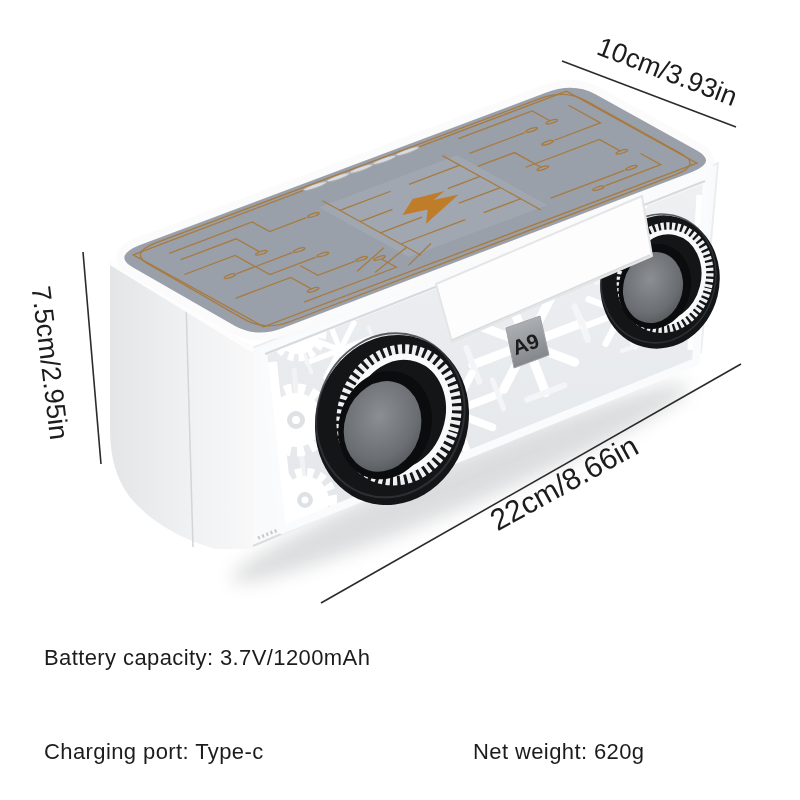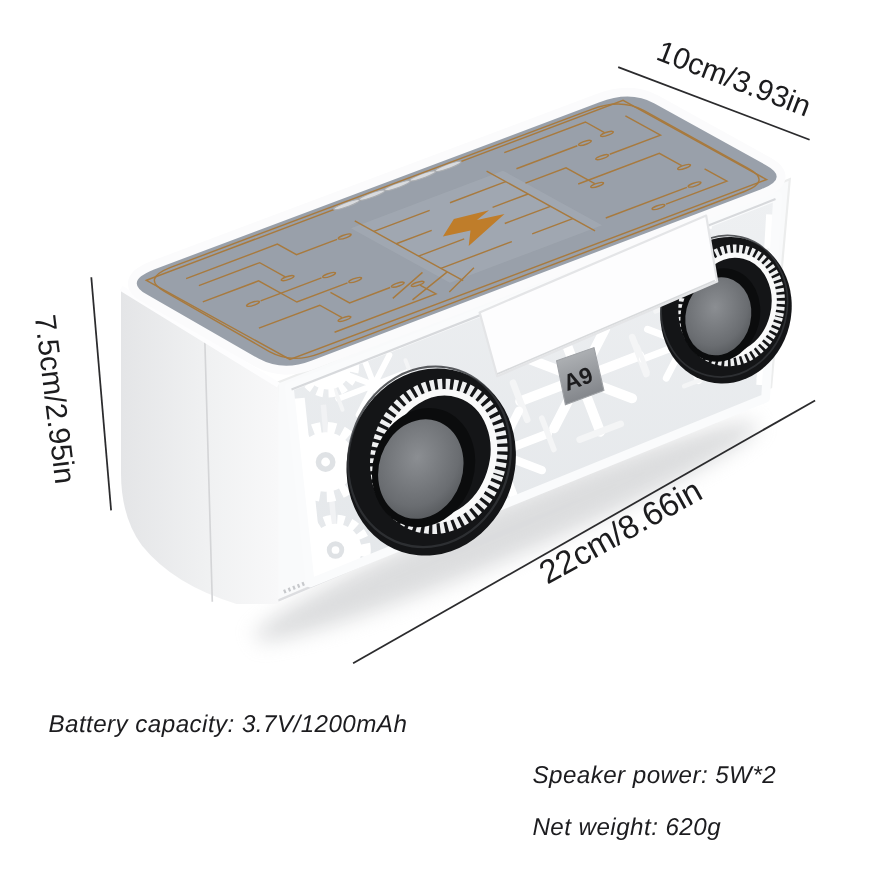--- a/index.html
+++ b/index.html
@@ -11,21 +11,20 @@
   .canvas svg{position:absolute;left:0;top:0;}
   .dim-text{
     font-family:"Liberation Sans", sans-serif;
     fill:#1c1c1e;
   }
   .specs{position:absolute;left:0;top:0;width:800px;height:800px;pointer-events:none;}
   .spec-line{
     position:absolute;
     font-size:22px;letter-spacing:.4px;color:#1c1c1f;
     white-space:nowrap;
-    font-style:italic;
   }
 </style>
 </head>
 <body>
 
 <div class="canvas">
 
 <svg width="800" height="800" viewBox="0 0 800 800">
   <defs>
     <radialGradient id="coneGrad" cx="0.42" cy="0.4" r="0.75">
@@ -202,17 +201,17 @@
     <line x1="83" y1="252" x2="101" y2="464"></line>
     <line x1="321" y1="603" x2="741" y2="364"></line>
   </g>
   <text class="dim-text" transform="translate(664,80) rotate(21)" text-anchor="middle" font-size="27">10cm/3.93in</text>
   <text class="dim-text" transform="translate(41,364) rotate(83)" text-anchor="middle" font-size="27">7.5cm/2.95in</text>
   <text class="dim-text" transform="translate(569,492) rotate(-29)" text-anchor="middle" font-size="30">22cm/8.66in</text>
 </svg>
 
 <div class="specs">
   <div class="spec-line" style="left:44px;top:645px">Battery capacity: 3.7V/1200mAh</div>
-  <div class="spec-line" style="left:484px;top:692px">Speaker power: 5W*2</div>
-  <div class="spec-line" style="left:484px;top:739px">Net weight: 620g</div>
+  <div class="spec-line" style="left:44px;top:739px">Charging port: Type-c</div>
+  <div class="spec-line" style="left:473px;top:739px">Net weight: 620g</div>
 </div>
 
 </div>
 
 </body></html>

